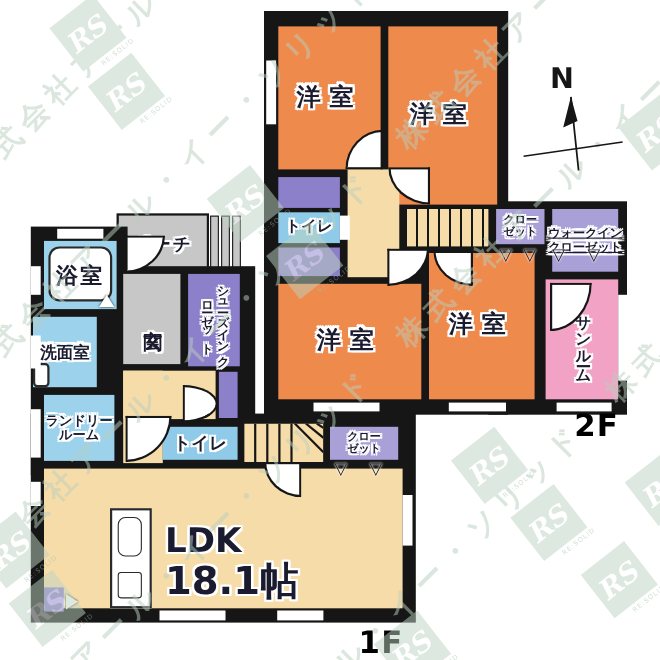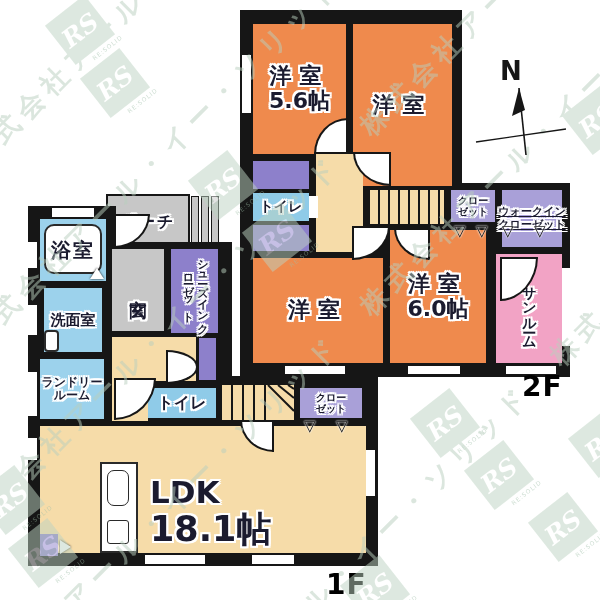--- a/index.html
+++ b/index.html
@@ -42,21 +42,20 @@
 <body>
 
 <div id="canvas">
 
   <div class="blk" style="left:240px;top:10px;width:222px;height:367px;"></div>
   <div class="blk" style="left:444px;top:183px;width:126px;height:194px;"></div>
 
   <div class="room c-or" style="left:253px;top:24px;width:93px;height:130px;">
     <div class="lbl" style="font-size:22px;">
       <div class="nowrap" style="letter-spacing:8px;">洋室</div>
-      <div class="nowrap">5.6帖</div>
     </div>
   </div>
   <div class="room c-or" style="left:353px;top:24px;width:99px;height:162px;">
     <div class="lbl" style="font-size:22px;">
       <div class="nowrap" style="letter-spacing:8px;">洋室</div>
     </div>
   </div>
   <div class="room c-pu" style="left:253px;top:161px;width:56px;height:28px;"></div>
   <div class="room c-bl2" style="left:253px;top:193px;width:56px;height:28px;">
     <div class="lbl nowrap" style="font-size:14px;">トイレ</div>
@@ -65,21 +64,20 @@
   <div class="room c-cr" style="left:316px;top:154px;width:47px;height:98px;"></div>
   <div class="stairs2" style="left:370px;top:190px;width:74px;height:34px;"></div>
   <div class="room c-or" style="left:253px;top:258px;width:130px;height:105px;">
     <div class="lbl" style="font-size:22px;">
       <div class="nowrap" style="letter-spacing:8px;">洋室</div>
     </div>
   </div>
   <div class="room c-or" style="left:390px;top:230px;width:96px;height:133px;">
     <div class="lbl" style="font-size:22px;">
       <div class="nowrap" style="letter-spacing:8px;">洋室</div>
-      <div class="nowrap">6.0帖</div>
     </div>
   </div>
   <div class="room c-pl" style="left:451px;top:190px;width:44px;height:32px;">
     <div class="lbl" style="font-size:10px;">
       <div class="nowrap">クロー</div>
       <div class="nowrap">ゼット</div>
     </div>
   </div>
   <div class="room c-pl" style="left:502px;top:190px;width:60px;height:57px;overflow:visible;">
     <div class="lbl" style="font-size:11px;text-decoration:underline;">
@@ -119,21 +117,21 @@
   <div class="room c-gy" style="left:211px;top:196px;width:8px;height:50px;border:1.5px solid #161616;box-sizing:border-box;"></div>
 
   <div class="blk" style="left:28px;top:206px;width:88px;height:226px;"></div>
   <div class="blk" style="left:104px;top:242px;width:128px;height:190px;"></div>
   <div class="blk" style="left:28px;top:376px;width:350px;height:190px;"></div>
 
   <div class="room c-bl" style="left:40px;top:219px;width:66px;height:62px;overflow:visible;">
     <div class="fixture" style="left:4px;top:5px;width:58px;height:50px;border-radius:10px;"></div>
     <div class="lbl nowrap" style="font-size:20px;letter-spacing:2px;z-index:2;">浴室</div>
   </div>
-  <div class="room c-bl" style="left:44px;top:288px;width:58px;height:64px;overflow:visible;">
+  <div class="room c-bl" style="left:30px;top:288px;width:58px;height:64px;overflow:visible;">
     <div class="lbl nowrap" style="font-size:15px;z-index:2;">洗面室</div>
     <div class="fixture" style="left:0px;top:42px;width:15px;height:22px;border-radius:4px;"></div>
   </div>
   <div class="room c-bl" style="left:40px;top:359px;width:64px;height:60px;">
     <div class="lbl" style="font-size:12px;">
       <div class="nowrap">ランドリー</div>
       <div class="nowrap">ルーム</div>
     </div>
   </div>
   <div class="room c-gy" style="left:112px;top:249px;width:52px;height:82px;">

